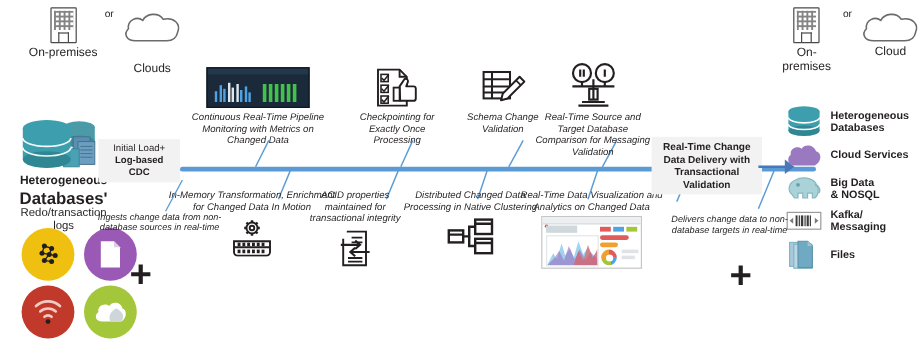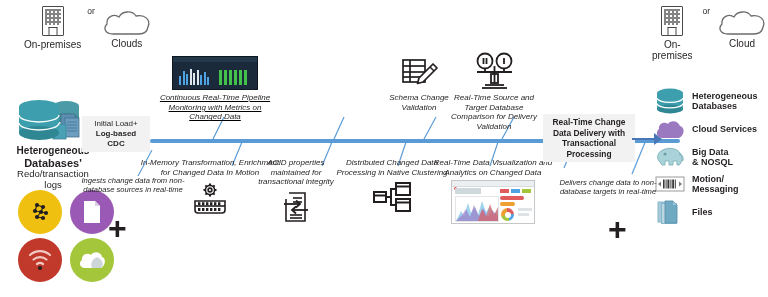--- a/index.html
+++ b/index.html
@@ -68,21 +68,21 @@
             <div class="door"></div>
         </div>
         <div class="endpoint-cap" style="margin-top:3px;">On-premises</div>
       </div>
       <div class="or-text" style="margin-top:0px;">or</div>
 
       <div style="display:flex;flex-direction:column;align-items:center;margin-top:4px;">
         <svg class="cloudline" viewBox="0 0 52 26">
           <path d="M12 24 C4 24 2 18 6 14 C5 7 13 3 18 7 C21 1 31 0 35 6 C44 4 50 10 47 17 C46 22 42 24 38 24 Z" fill="none" stroke="#6b6b6b" stroke-width="1.3"></path>
         </svg>
-        <div class="endpoint-cap" style="margin-top:2px;">Clouds</div>
+        <div class="endpoint-cap" style="margin-top:16px;">Clouds</div>
       </div>
     </div>
   </div>
 
   <div class="abs" style="left:648px;top:6px;">
     <div style="display:flex;align-items:flex-start;gap:6px;">
       <div style="display:flex;flex-direction:column;align-items:center;">
         <div class="bldg">
           <div class="win"></div>
             <div class="door"></div>
@@ -120,21 +120,21 @@
         <ellipse cx="24" cy="13" rx="20" ry="7" fill="#3d9fae"></ellipse>
         <rect x="4" y="13" width="40" height="26" fill="#3d9fae"></rect>
         <ellipse cx="24" cy="39" rx="20" ry="7" fill="#2f8794"></ellipse>
         <g fill="none" stroke="#ffffff" stroke-width="1.4" opacity=".95">
           <path d="M4 21 A20 7 0 0 0 44 21"></path>
           <path d="M4 29 A20 7 0 0 0 44 29"></path>
         </g>
       </svg>
     </div>
     <div class="lbl center" style="font-size:10px;margin-top:1px;">Heterogeneous</div>
-    <div class="lbl center" style="font-size:11px;">Databases'</div>
+    <div class="lbl center" style="font-size:14px;">Databases'</div>
     <div class="lbl center" style="font-size:9.5px;font-weight:normal;">Redo/transaction logs</div>
   </div>
 
   <div class="abs callout" style="left:82px;top:116px;width:68px;height:36px;font-size:8px;">
     <div>
       <div style="font-weight:normal;">Initial Load+</div>
       <div>Log-based</div>
       <div>CDC</div>
     </div>
   </div>
@@ -154,21 +154,21 @@
     <g stroke="#5b9bd5" stroke-width="1.2" fill="none">
       <line x1="0" y1="0" x2="-14" y2="24"></line>
       <line x1="92" y1="0" x2="82" y2="24"></line>
       <line x1="182" y1="0" x2="172" y2="24"></line>
       <line x1="256" y1="0" x2="248" y2="24"></line>
       <line x1="348" y1="0" x2="340" y2="24"></line>
       <line x1="424" y1="2" x2="414" y2="26"></line>
     </g>
   </svg>
 
-  <div class="abs" style="left:152px;top:56px;width:126px;text-decoration:underline;">
+  <div class="abs" style="left:152px;top:56px;width:126px;">
     <div style="display:flex;justify-content:center;">
       <div class="dash" style="width:84px;height:32px;">
         <div class="topbar"></div>
         <div class="bars" style="left:6px;top:9px;height:19px;">
           <span style="width:2px;height:9px;background:#4fa3e3;display:block"></span>
           <span style="width:2px;height:14px;background:#4fa3e3;display:block"></span>
           <span style="width:2px;height:11px;background:#4fa3e3;display:block"></span>
           <span style="width:2px;height:16px;background:#dfe7ee;display:block"></span>
           <span style="width:2px;height:12px;background:#dfe7ee;display:block"></span>
           <span style="width:2px;height:15px;background:#dfe7ee;display:block"></span>
@@ -182,20 +182,39 @@
           <span style="width:3px;height:15px;background:#43c14a;display:block"></span>
           <span style="width:3px;height:15px;background:#43c14a;display:block"></span>
           <span style="width:3px;height:15px;background:#43c14a;display:block"></span>
           <span style="width:3px;height:15px;background:#43c14a;display:block"></span>
         </div>
       </div>
     </div>
     <div class="ital" style="font-size:8px;margin-top:3px;">Continuous Real-Time Pipeline Monitoring with Metrics on Changed Data</div>
   </div>
 
+  <div class="abs" style="left:288px;top:56px;width:86px;">
+    <div style="display:flex;justify-content:center;">
+      <svg width="38" height="34" viewBox="0 0 38 34">
+        <path d="M3 2 h18 l6 6 v24 h-24 z" fill="#fff" stroke="#231f20" stroke-width="1.6"></path>
+        <path d="M21 2 v6 h6" fill="none" stroke="#231f20" stroke-width="1.6"></path>
+        <g stroke="#231f20" stroke-width="1.3" fill="none">
+          <rect x="5.5" y="6" width="6" height="6"></rect>
+            <rect x="5.5" y="15" width="6" height="6"></rect>
+            <rect x="5.5" y="24" width="6" height="6"></rect>
+          <path d="M6 9 l2 2 l4 -5"></path>
+            <path d="M6 18 l2 2 l4 -5"></path>
+            <path d="M6 27 l2 2 l4 -5"></path>
+        </g>
+        <path d="M21 16 l4 -6 a2 2 0 0 1 3 2 l-1.5 4 h6 a2 2 0 0 1 2 2 v8 a2 2 0 0 1 -2 2 h-11 z" fill="#fff" stroke="#231f20" stroke-width="1.6" stroke-linejoin="round"></path>
+        <rect x="16" y="17" width="5" height="11" fill="#fff" stroke="#231f20" stroke-width="1.5"></rect>
+      </svg>
+    </div>
+    <div class="ital" style="font-size:8px;margin-top:3px;">Checkpointing for Exactly Once Processing</div>
+  </div>
 
   <div class="abs" style="left:378px;top:56px;width:82px;">
     <div style="display:flex;justify-content:center;">
       <svg width="38" height="34" viewBox="0 0 38 34">
         <g stroke="#231f20" stroke-width="1.7" fill="none">
           <rect x="3" y="4" width="22" height="22"></rect>
           <line x1="3" y1="10" x2="25" y2="10"></line>
           <line x1="3" y1="16" x2="25" y2="16"></line>
           <line x1="3" y1="21" x2="25" y2="21"></line>
           <line x1="10" y1="4" x2="10" y2="26"></line>
@@ -219,21 +238,21 @@
           <line x1="4" y1="20" x2="39" y2="20"></line>
           <line x1="12" y1="17" x2="12" y2="20"></line>
             <line x1="31" y1="17" x2="31" y2="20"></line>
           <line x1="21.5" y1="14" x2="21.5" y2="31"></line>
           <rect x="18" y="22" width="7" height="9"></rect>
           <line x1="12" y1="33" x2="31" y2="33"></line>
           <line x1="9" y1="36" x2="34" y2="36"></line>
         </g>
       </svg>
     </div>
-    <div class="ital" style="font-size:8px;margin-top:3px;">Real-Time Source and Target Database Comparison for Delivery Validation</div>
+    <div class="ital" style="font-size:8px;margin-top:3px;">Real-Time Source and Target Database Comparison for Messaging Validation</div>
   </div>
 
   <div class="abs" style="left:140px;top:158px;width:140px;">
     <div class="ital" style="font-size:8px;">In-Memory Transformation, Enrichment for Changed Data In Motion</div>
     <div style="display:flex;justify-content:center;margin-top:5px;">
       <svg width="40" height="32" viewBox="0 0 40 32">
         <g stroke="#231f20" stroke-width="1.6" fill="none">
           <circle cx="20" cy="8" r="4.6"></circle>
           <circle cx="20" cy="8" r="1.9"></circle>
           <g stroke-width="2">
@@ -336,21 +355,21 @@
         <div style="position:absolute;left:66px;top:32px;width:11px;height:3px;background:#dfe3e6;"></div>
       </div>
     </div>
   </div>
 
   <div class="abs callout" style="left:543px;top:114px;width:92px;height:48px;font-size:8.4px;">
     <div>
       <div>Real-Time Change</div>
       <div>Data Delivery with</div>
       <div>Transactional</div>
-      <div>Processing</div>
+      <div>Validation</div>
     </div>
   </div>
 
   <svg class="abs" style="left:630px;top:128px;" width="40" height="22">
     <g stroke="#4a77b8" stroke-width="2" fill="none">
       <line x1="2" y1="11" x2="26" y2="11"></line>
       <path d="M24 5 l8 6 l-8 6 z" fill="#4a77b8" stroke="none"></path>
     </g>
   </svg>
 
@@ -460,21 +479,21 @@
             <rect x="10.6" y="5.5" width="1" height="9"></rect>
           <rect x="12.4" y="5.5" width="2" height="9"></rect>
             <rect x="15.4" y="5.5" width="1" height="9"></rect>
           <rect x="17.2" y="5.5" width="1.8" height="9"></rect>
             <rect x="19.8" y="5.5" width="1" height="9"></rect>
         </g>
         <path d="M3 10 l3 -2.5 v5 z" fill="#7a7a7a"></path>
         <path d="M27 10 l-3 -2.5 v5 z" fill="#7a7a7a"></path>
       </svg>
       <div>
-        <div class="target-label">Motion/</div>
+        <div class="target-label">Kafka/</div>
         <div class="target-label">Messaging</div>
       </div>
     </div>
 
     <div class="target-row">
       <svg width="30" height="26" viewBox="0 0 30 26">
         <rect x="3" y="3" width="15" height="20" fill="#a7c9d9" stroke="#7fb3c8" stroke-width="0.9"></rect>
         <rect x="6.5" y="4.5" width="15" height="20" fill="#bcd7e3" stroke="#7fb3c8" stroke-width="0.9"></rect>
         <path d="M10 2 h8 l4 4 v18 h-12 z" fill="#6fa9c2" stroke="#5b93ab" stroke-width="0.9"></path>
         <path d="M18 2 v4 h4" fill="#9cc4d6"></path>

